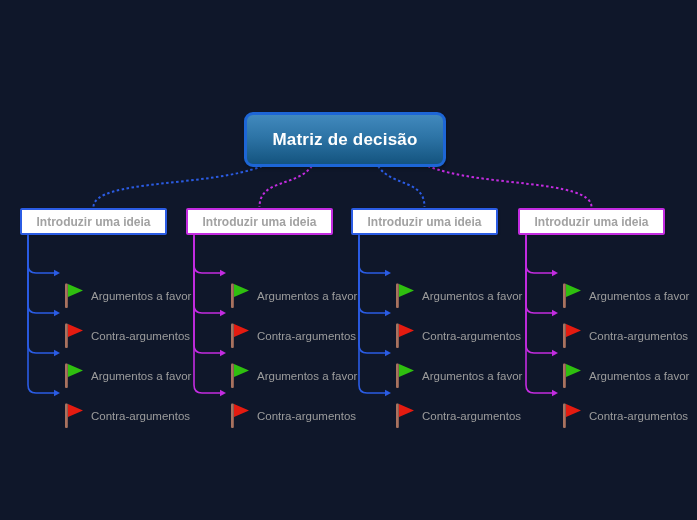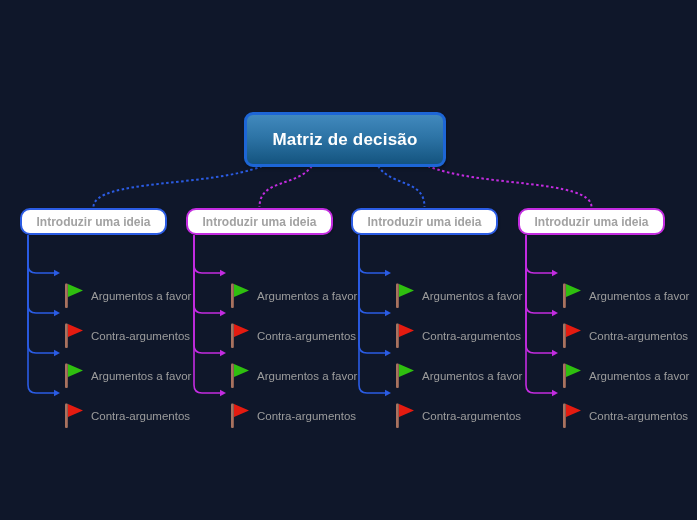--- a/index.html
+++ b/index.html
@@ -11,21 +11,21 @@
   .root-node{
     position:absolute;left:244px;top:112px;width:202px;height:55px;
     box-sizing:border-box;border:3px solid #1d66d6;border-radius:9px;
     background:linear-gradient(180deg,#4189bd 0%,#2d74a6 45%,#14547f 100%);
     display:flex;align-items:center;justify-content:center;
     box-shadow:1px 2px 3px rgba(0,0,0,.25);cursor:pointer;
   }
   .root-label{color:#ffffff;font-weight:bold;font-size:17px;letter-spacing:.2px;}
   .branch-box{
     position:absolute;top:208px;width:147px;height:27px;box-sizing:border-box;
-    background:#ffffff;border:2px solid;border-radius:10px;
+    background:#ffffff;border:2px solid;border-radius:2px;
     display:flex;align-items:center;justify-content:center;
     box-shadow:1px 1px 2px rgba(0,0,0,.15);cursor:pointer;
   }
   .branch-label{font-size:12px;font-weight:bold;color:#a2a2a2;white-space:nowrap;}
   .leaf{
     position:absolute;display:flex;align-items:center;gap:7px;height:26px;cursor:pointer;margin-top:23px;
   }
   .leaf-label{font-size:11.5px;color:#9c9c9c;white-space:nowrap;}
   .flag-icon{display:block;}
 </style>

